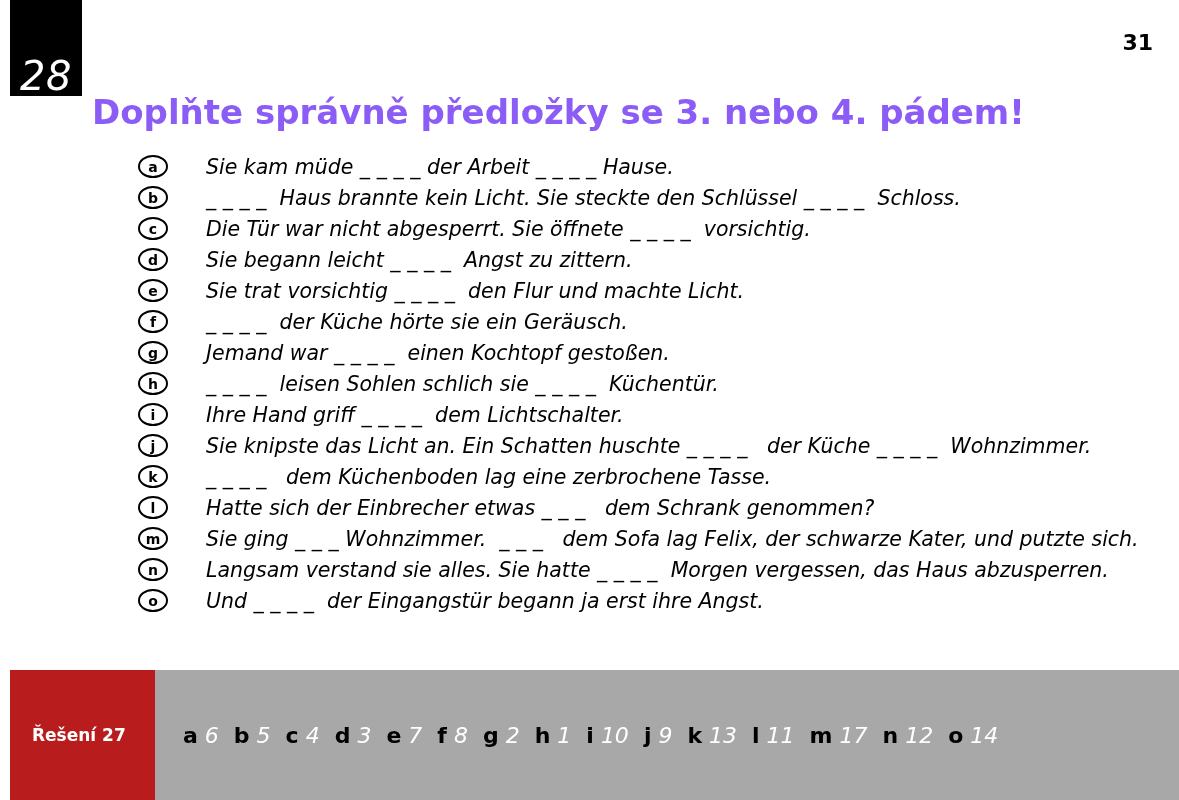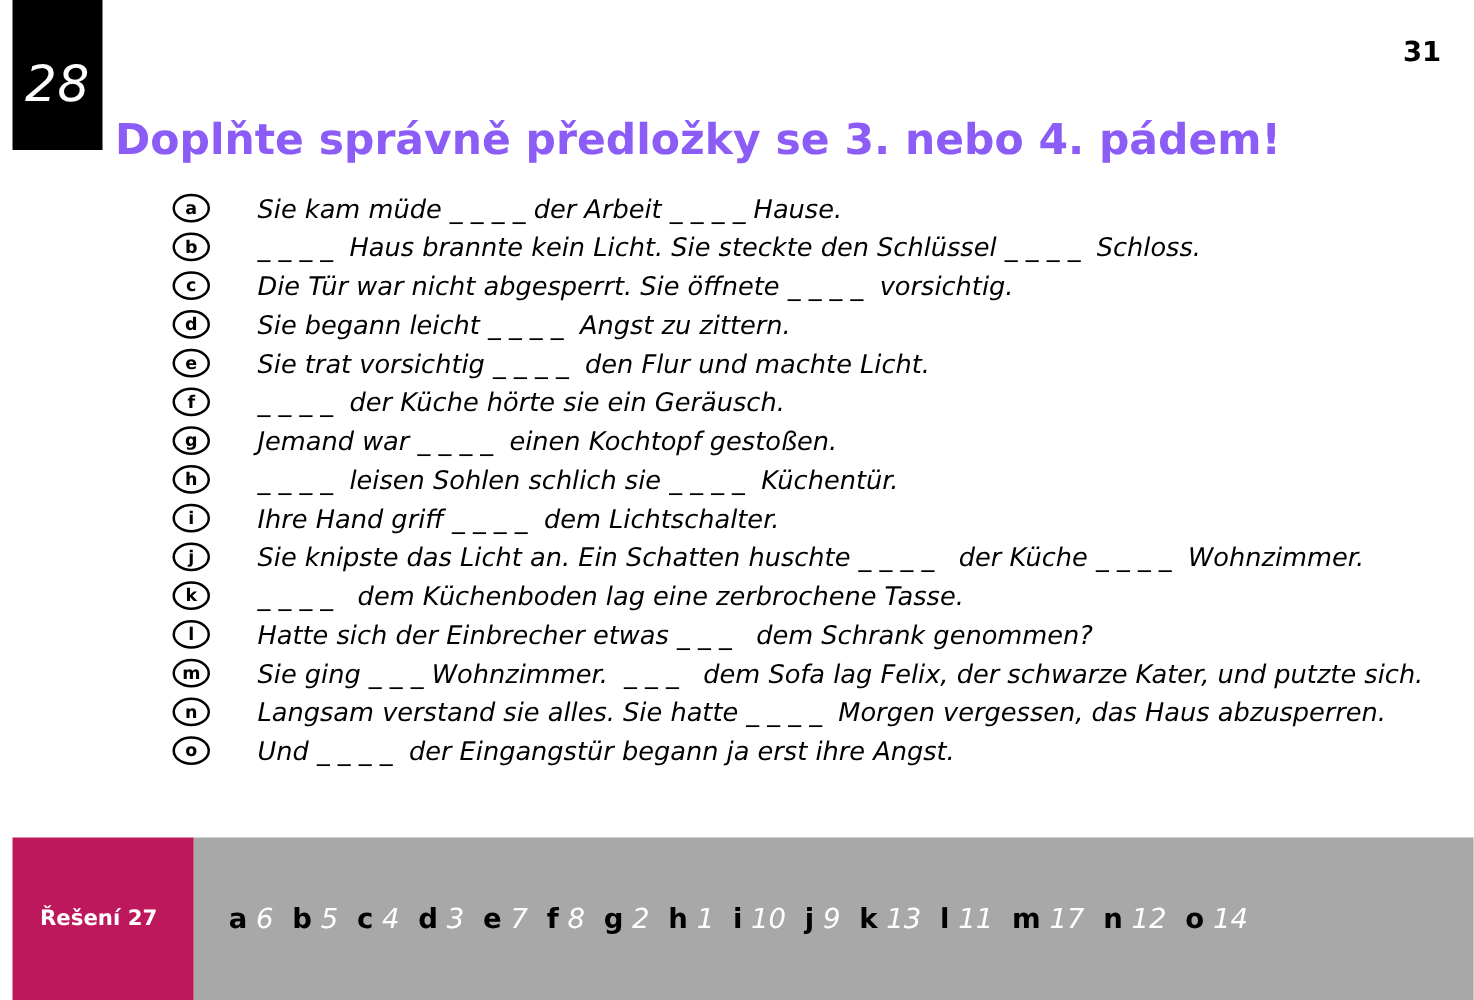--- a/index.html
+++ b/index.html
@@ -14,25 +14,25 @@
     font-family: "DejaVu Sans", sans-serif;
     overflow: hidden;
   }
 
   
   .ex-number-block {
     position: absolute;
     left: 10px;
     top: 0;
     width: 72px;
-    height: 120px;
+    height: 96px;
     background: #000000;
     color: #ffffff;
     display: flex;
-    align-items: center;
+    align-items: flex-end;
     justify-content: center;
     padding-top: 16px;
     box-sizing: border-box;
   }
   .ex-number {
     font-family: "DejaVu Sans", sans-serif;
     font-style: italic;
     font-size: 40px;
     font-weight: 400;
     line-height: 1;
@@ -108,21 +108,21 @@
     bottom: 0;
     width: 1169px;
     height: 130px;
   }
   .answer-label-box {
     position: absolute;
     left: 0;
     top: 0;
     width: 145px;
     height: 130px;
-    background: #be185d;
+    background: #b91c1c;
     color: #ffffff;
     display: flex;
     align-items: center;
     justify-content: flex-start;
     padding-left: 22px;
     box-sizing: border-box;
   }
   .answer-label {
     font-family: "DejaVu Sans", sans-serif;
     font-weight: bold;

